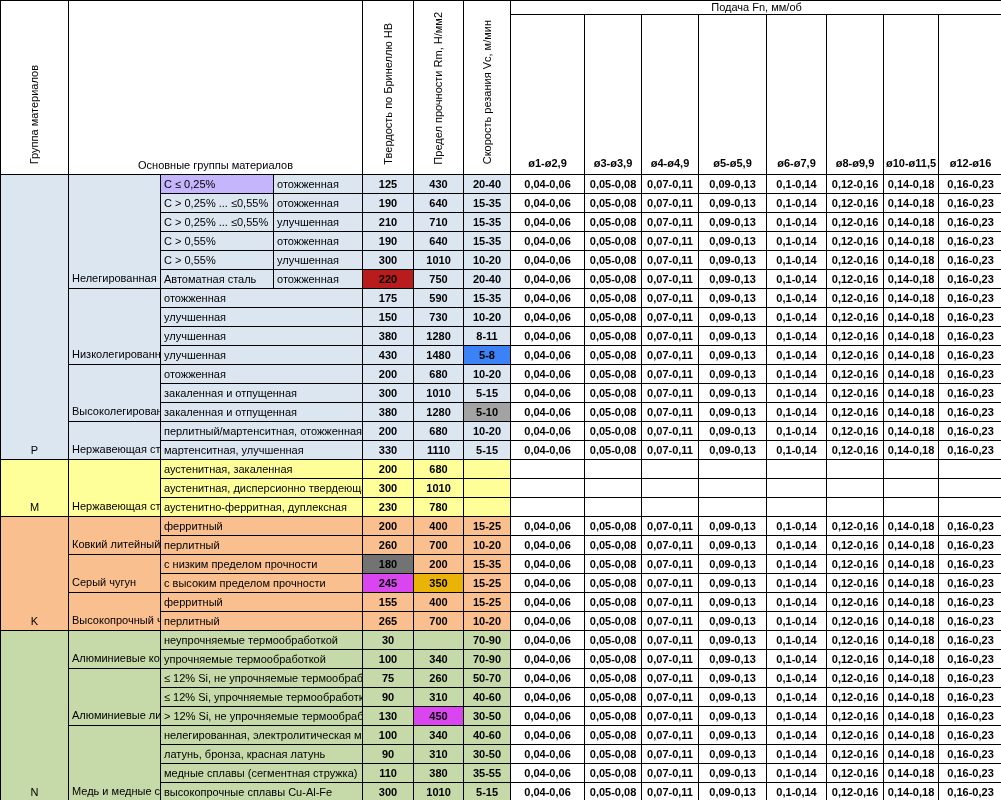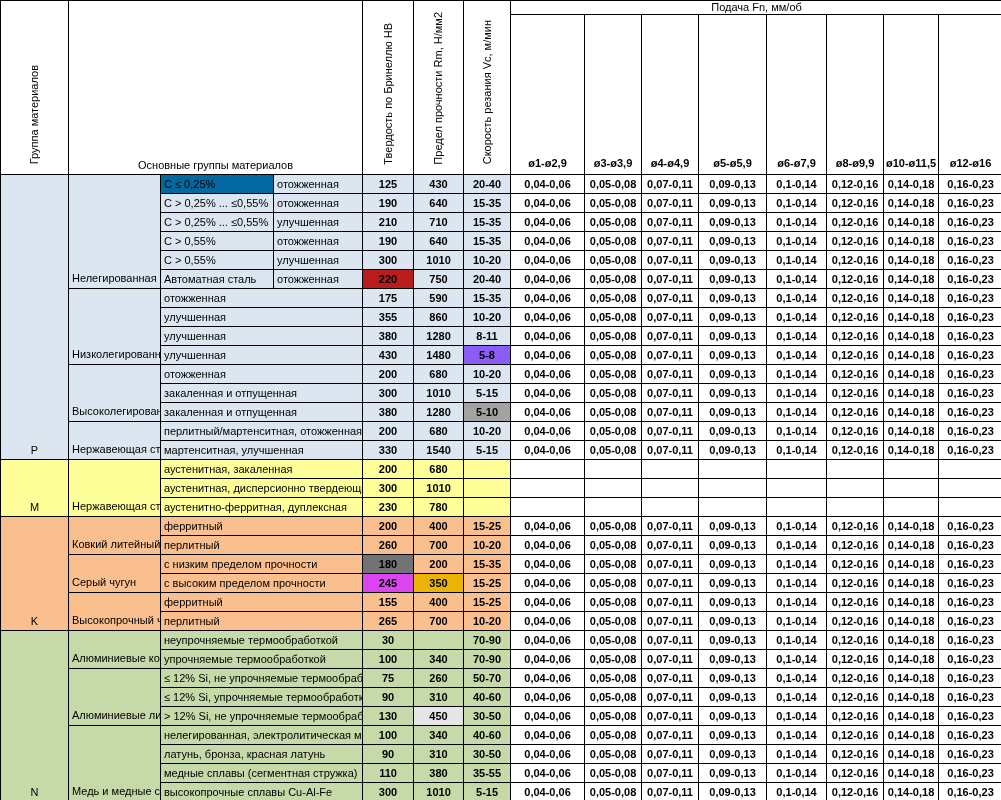--- a/index.html
+++ b/index.html
@@ -100,21 +100,21 @@
         <th class="dia">ø6-ø7,9</th>
         <th class="dia">ø8-ø9,9</th>
         <th class="dia">ø10-ø11,5</th>
         <th class="dia">ø12-ø16</th>
       </tr>
     </thead>
     <tbody id="tbody">
         <tr>
           <td class="c-letter" rowspan="15" style="background:#DCE6F1">P</td>
           <td class="c-label" rowspan="6" style="background:#DCE6F1">Нелегированная с</td>
-          <td class="c-desc" style="background:#0369a1">C ≤ 0,25%</td>
+          <td class="c-desc" style="background:#c4b5fd">C ≤ 0,25%</td>
           <td class="c-desc" style="background:#DCE6F1">отожженная</td>
           <td class="c-num" style="background:#DCE6F1">125</td>
           <td class="c-num" style="background:#DCE6F1">430</td>
           <td class="c-num" style="background:#DCE6F1">20-40</td>
           <td class="c-num">0,04-0,06</td>
           <td class="c-num">0,05-0,08</td>
           <td class="c-num">0,07-0,11</td>
           <td class="c-num">0,09-0,13</td>
           <td class="c-num">0,1-0,14</td>
           <td class="c-num">0,12-0,16</td>
@@ -206,22 +206,22 @@
           <td class="c-num">0,05-0,08</td>
           <td class="c-num">0,07-0,11</td>
           <td class="c-num">0,09-0,13</td>
           <td class="c-num">0,1-0,14</td>
           <td class="c-num">0,12-0,16</td>
           <td class="c-num">0,14-0,18</td>
           <td class="c-num">0,16-0,23</td>
         </tr>
         <tr>
           <td class="c-desc" colspan="2" style="background:#DCE6F1">улучшенная</td>
-          <td class="c-num" style="background:#DCE6F1">355</td>
-          <td class="c-num" style="background:#DCE6F1">860</td>
+          <td class="c-num" style="background:#DCE6F1">150</td>
+          <td class="c-num" style="background:#DCE6F1">730</td>
           <td class="c-num" style="background:#DCE6F1">10-20</td>
           <td class="c-num">0,04-0,06</td>
           <td class="c-num">0,05-0,08</td>
           <td class="c-num">0,07-0,11</td>
           <td class="c-num">0,09-0,13</td>
           <td class="c-num">0,1-0,14</td>
           <td class="c-num">0,12-0,16</td>
           <td class="c-num">0,14-0,18</td>
           <td class="c-num">0,16-0,23</td>
         </tr>
@@ -236,21 +236,21 @@
           <td class="c-num">0,09-0,13</td>
           <td class="c-num">0,1-0,14</td>
           <td class="c-num">0,12-0,16</td>
           <td class="c-num">0,14-0,18</td>
           <td class="c-num">0,16-0,23</td>
         </tr>
         <tr>
           <td class="c-desc" colspan="2" style="background:#DCE6F1">улучшенная</td>
           <td class="c-num" style="background:#DCE6F1">430</td>
           <td class="c-num" style="background:#DCE6F1">1480</td>
-          <td class="c-num" style="background:#8b5cf6">5-8</td>
+          <td class="c-num" style="background:#3b82f6">5-8</td>
           <td class="c-num">0,04-0,06</td>
           <td class="c-num">0,05-0,08</td>
           <td class="c-num">0,07-0,11</td>
           <td class="c-num">0,09-0,13</td>
           <td class="c-num">0,1-0,14</td>
           <td class="c-num">0,12-0,16</td>
           <td class="c-num">0,14-0,18</td>
           <td class="c-num">0,16-0,23</td>
         </tr>
         <tr>
@@ -307,21 +307,21 @@
           <td class="c-num">0,07-0,11</td>
           <td class="c-num">0,09-0,13</td>
           <td class="c-num">0,1-0,14</td>
           <td class="c-num">0,12-0,16</td>
           <td class="c-num">0,14-0,18</td>
           <td class="c-num">0,16-0,23</td>
         </tr>
         <tr>
           <td class="c-desc" colspan="2" style="background:#DCE6F1">мартенситная, улучшенная</td>
           <td class="c-num" style="background:#DCE6F1">330</td>
-          <td class="c-num" style="background:#DCE6F1">1540</td>
+          <td class="c-num" style="background:#DCE6F1">1110</td>
           <td class="c-num" style="background:#DCE6F1">5-15</td>
           <td class="c-num">0,04-0,06</td>
           <td class="c-num">0,05-0,08</td>
           <td class="c-num">0,07-0,11</td>
           <td class="c-num">0,09-0,13</td>
           <td class="c-num">0,1-0,14</td>
           <td class="c-num">0,12-0,16</td>
           <td class="c-num">0,14-0,18</td>
           <td class="c-num">0,16-0,23</td>
         </tr>
@@ -512,21 +512,21 @@
           <td class="c-num">0,07-0,11</td>
           <td class="c-num">0,09-0,13</td>
           <td class="c-num">0,1-0,14</td>
           <td class="c-num">0,12-0,16</td>
           <td class="c-num">0,14-0,18</td>
           <td class="c-num">0,16-0,23</td>
         </tr>
         <tr>
           <td class="c-desc" colspan="2" style="background:#C6D9A8">&gt; 12% Si, не упрочняемые термообрабо</td>
           <td class="c-num" style="background:#C6D9A8">130</td>
-          <td class="c-num" style="background:#e5e5e5">450</td>
+          <td class="c-num" style="background:#d946ef">450</td>
           <td class="c-num" style="background:#C6D9A8">30-50</td>
           <td class="c-num">0,04-0,06</td>
           <td class="c-num">0,05-0,08</td>
           <td class="c-num">0,07-0,11</td>
           <td class="c-num">0,09-0,13</td>
           <td class="c-num">0,1-0,14</td>
           <td class="c-num">0,12-0,16</td>
           <td class="c-num">0,14-0,18</td>
           <td class="c-num">0,16-0,23</td>
         </tr>

